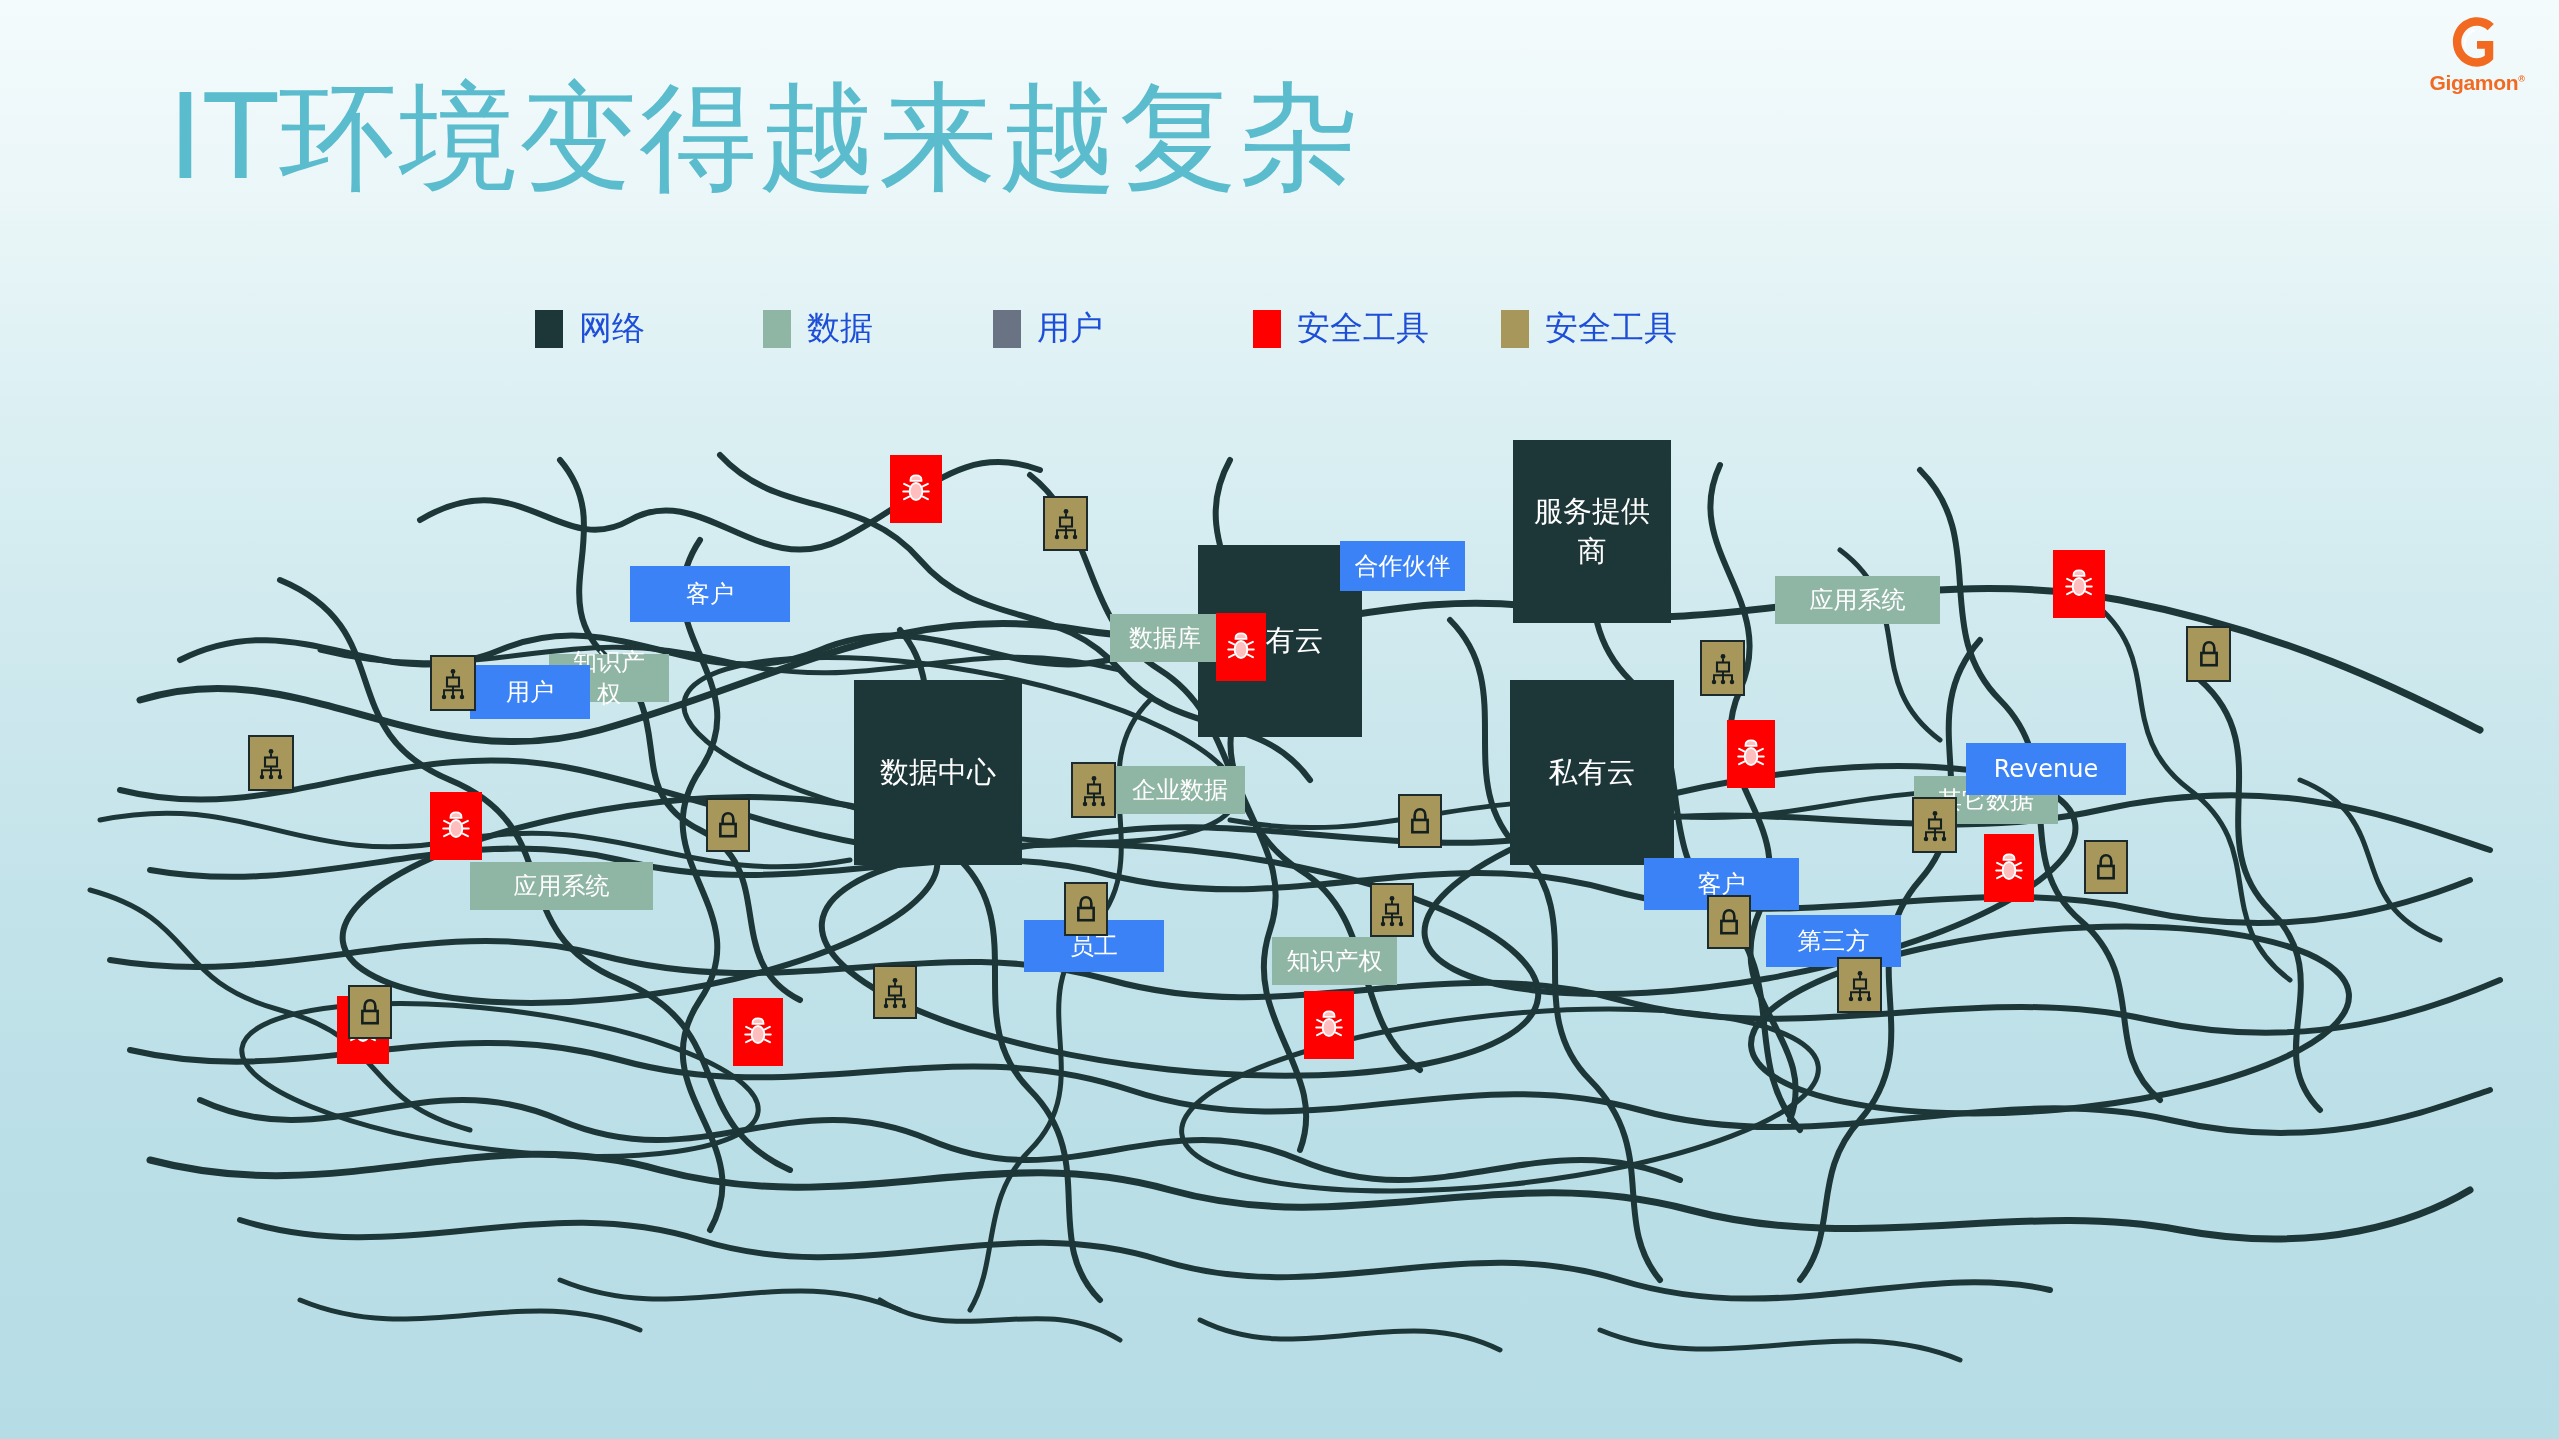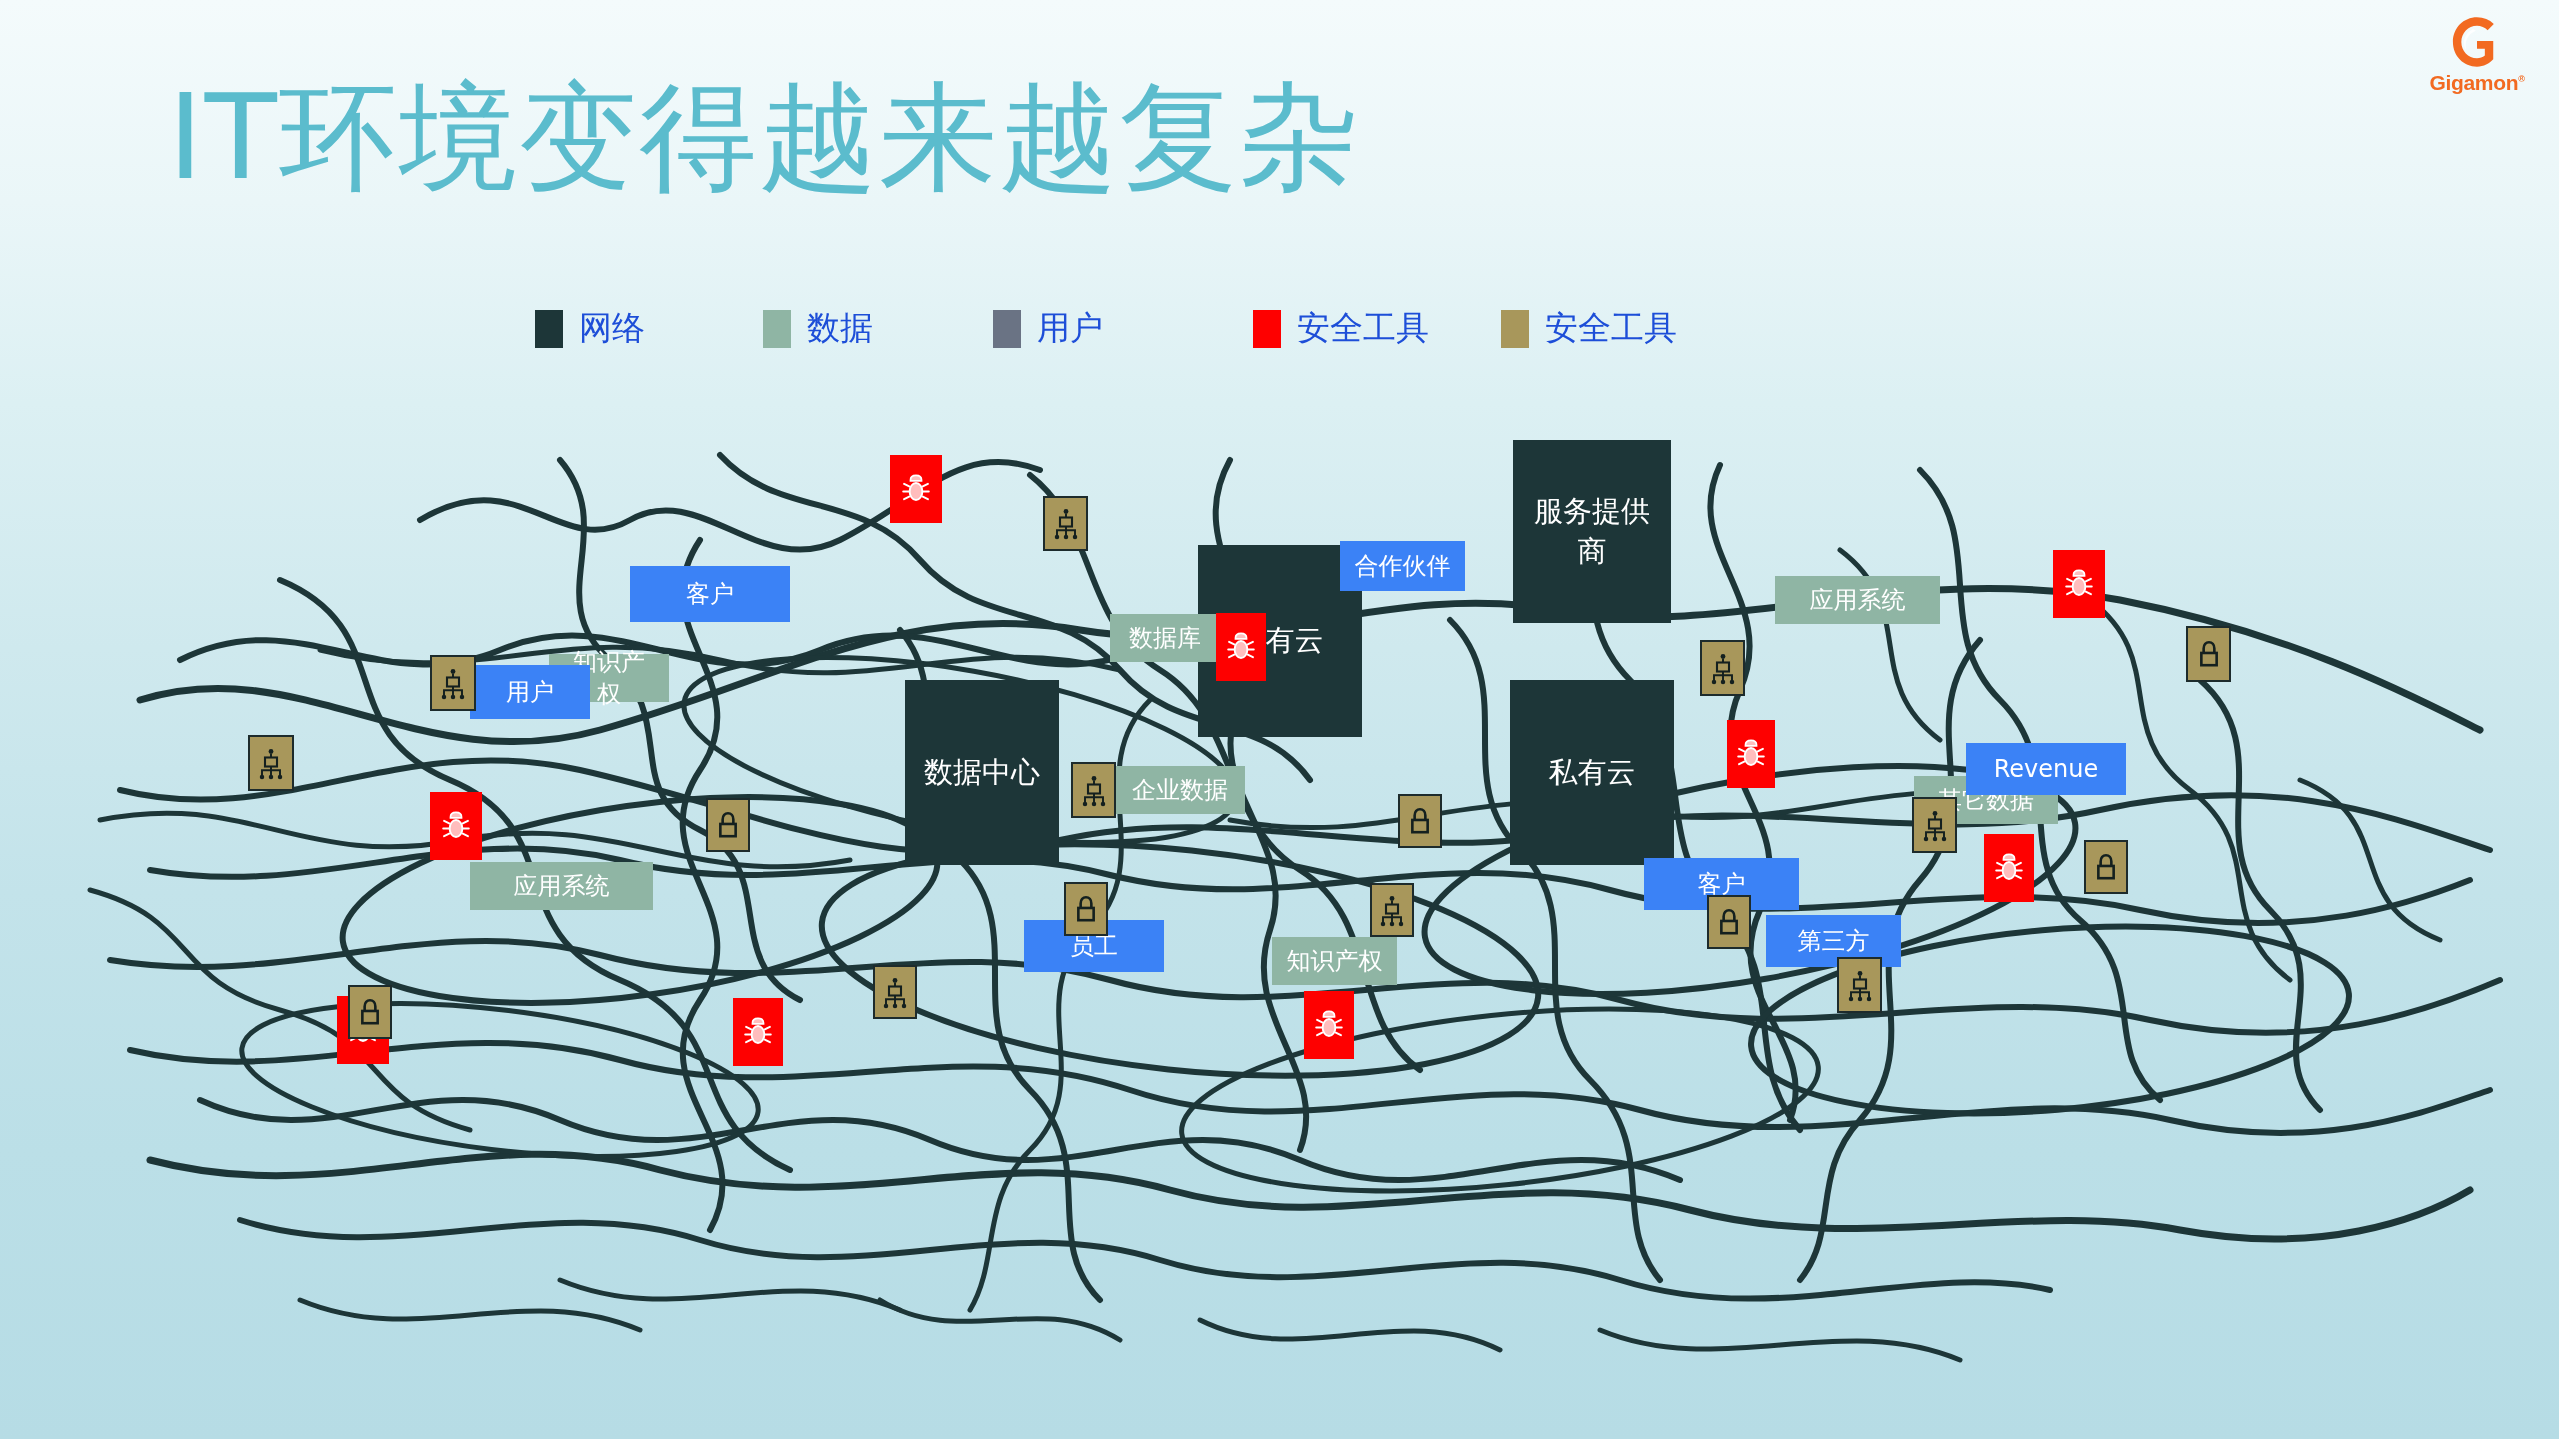--- a/index.html
+++ b/index.html
@@ -177,21 +177,21 @@
       <path d="M560,880 C680,930 780,860 900,910" stroke-width="5"></path>
       <path d="M880,900 C960,950 1040,890 1120,940" stroke-width="5"></path>
       <path d="M1200,920 C1300,970 1400,900 1500,950" stroke-width="5"></path>
       <path d="M1600,930 C1720,980 1840,910 1960,960" stroke-width="5"></path>
       <path d="M300,900 C420,950 520,880 640,930" stroke-width="5"></path>
     </g>
   </svg>
     <div class="node network" style="left: 1198px; top: 145px; width: 164px; height: 192px;">公有云</div>
     <div class="node network" style="left: 1513px; top: 40px; width: 158px; height: 183px;">服务提供
 商</div>
-    <div class="node network" style="left: 905px; top: 280px; width: 154px; height: 185px;">数据中心</div>
+    <div class="node network" style="left: 854px; top: 280px; width: 168px; height: 185px;">数据中心</div>
     <div class="node network" style="left: 1510px; top: 280px; width: 164px; height: 185px;">私有云</div>
     <div class="node data" style="left: 549px; top: 254px; width: 120px; height: 48px;">知识产权</div>
     <div class="node data" style="left: 1110px; top: 214px; width: 110px; height: 48px;">数据库</div>
     <div class="node data" style="left: 1775px; top: 176px; width: 165px; height: 48px;">应用系统</div>
     <div class="node data" style="left: 1115px; top: 366px; width: 130px; height: 48px;">企业数据</div>
     <div class="node data" style="left: 470px; top: 462px; width: 183px; height: 48px;">应用系统</div>
     <div class="node data" style="left: 1272px; top: 537px; width: 125px; height: 48px;">知识产权</div>
     <div class="node data" style="left: 1914px; top: 376px; width: 144px; height: 48px;">其它数据</div>
     <div class="node user" style="left: 630px; top: 166px; width: 160px; height: 56px;">客户</div>
     <div class="node user" style="left: 1340px; top: 141px; width: 125px; height: 50px;">合作伙伴</div>

